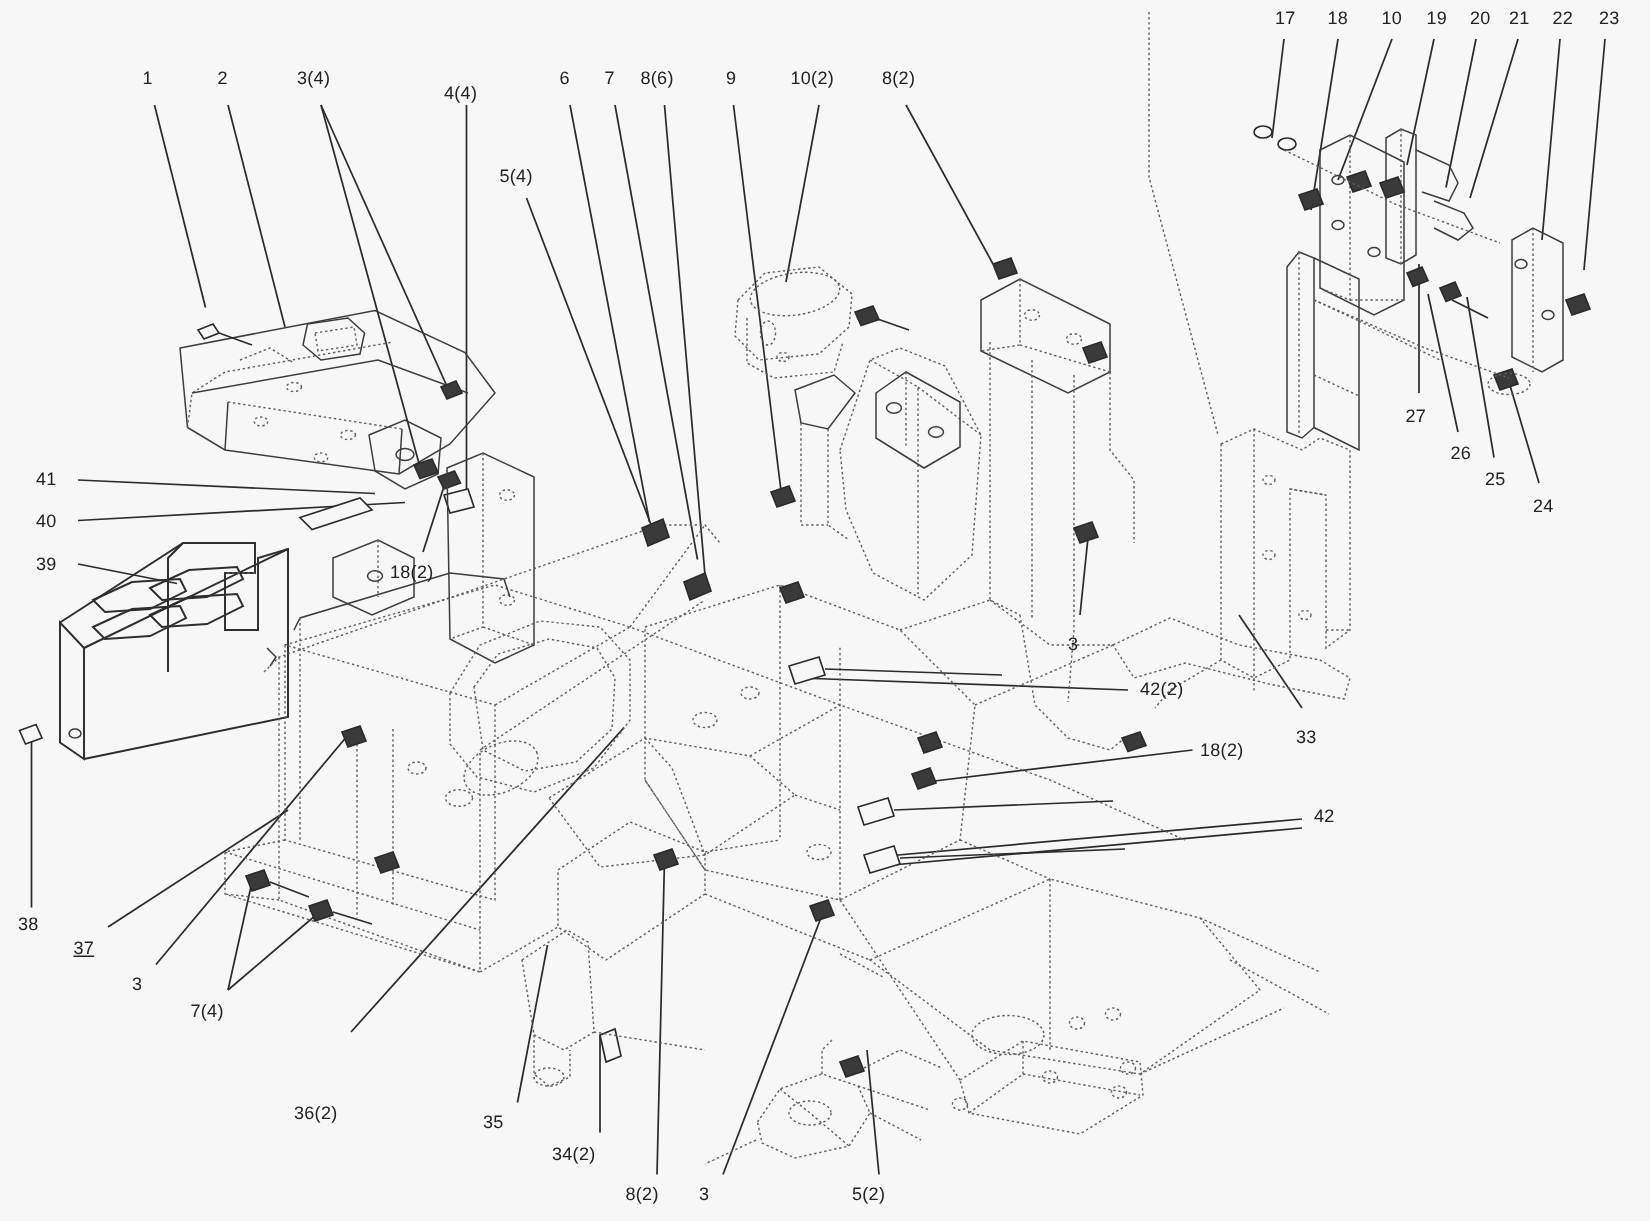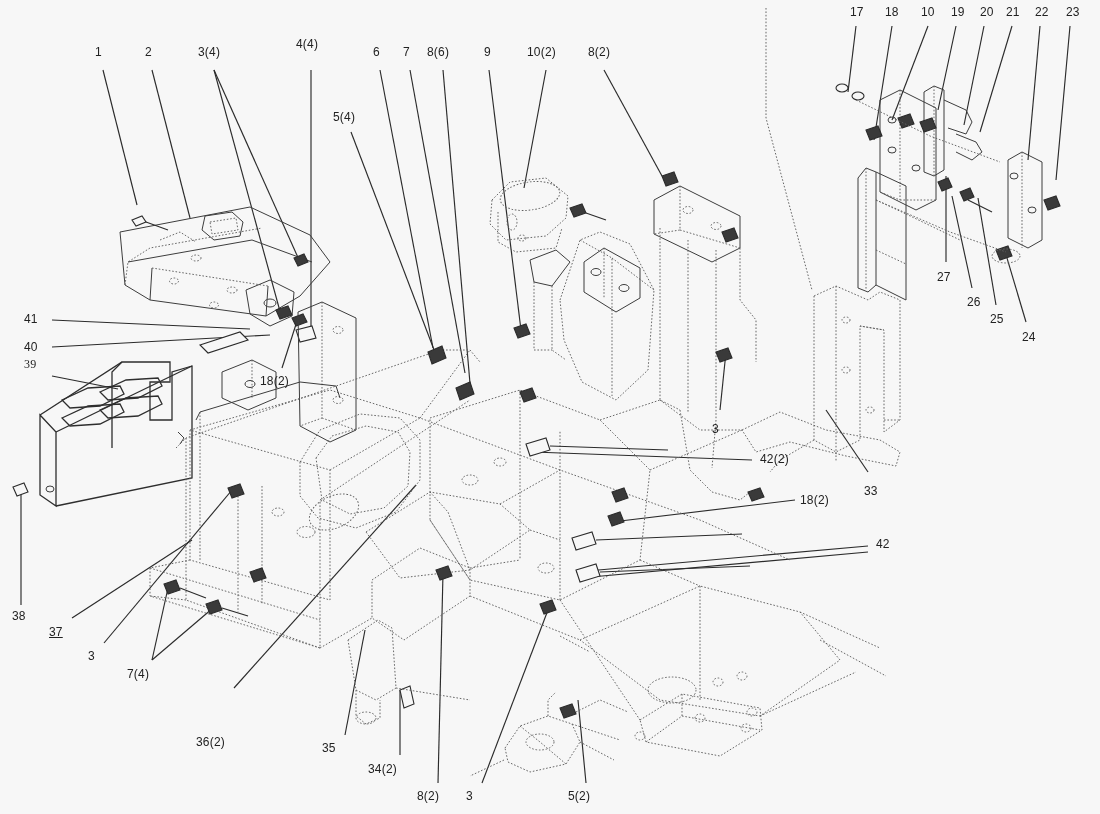--- a/index.html
+++ b/index.html
@@ -353,42 +353,42 @@
       <path class="dash-f" d="M500,504 L560,470"></path>
       <path class="dash-f" d="M530,530 L560,540"></path>
     </g>
 
   </svg>
 
   <div>
     <span class="callout-label" style="left:95px;top:46px;">1</span>
     <span class="callout-label" style="left:145px;top:46px;">2</span>
     <span class="callout-label" style="left:198px;top:46px;">3(4)</span>
-    <span class="callout-label" style="left:296px;top:38px;">4(4)</span>
+    <span class="callout-label" style="left:296px;top:56px;">4(4)</span>
     <span class="callout-label" style="left:373px;top:46px;">6</span>
     <span class="callout-label" style="left:403px;top:46px;">7</span>
     <span class="callout-label" style="left:427px;top:46px;">8(6)</span>
     <span class="callout-label" style="left:484px;top:46px;">9</span>
     <span class="callout-label" style="left:527px;top:46px;">10(2)</span>
     <span class="callout-label" style="left:588px;top:46px;">8(2)</span>
 
     <span class="callout-label" style="left:850px;top:6px;">17</span>
     <span class="callout-label" style="left:885px;top:6px;text-align:right;">18</span>
     <span class="callout-label" style="left:921px;top:6px;">10</span>
     <span class="callout-label" style="left:951px;top:6px;">19</span>
     <span class="callout-label" style="left:980px;top:6px;">20</span>
     <span class="callout-label" style="left:1006px;top:6px;">21</span>
     <span class="callout-label" style="left:1035px;top:6px;">22</span>
     <span class="callout-label" style="left:1066px;top:6px;">23</span>
 
     <span class="callout-label" style="left:333px;top:111px;">5(4)</span>
 
     <span class="callout-label" style="left:24px;top:313px;">41</span>
     <span class="callout-label" style="left:24px;top:341px;">40</span>
-    <span class="callout-label" style="left:24px;top:358px;font-family:Liberation Serif, serif;">39</span>
+    <span class="callout-label" style="left:24px;top:370px;">39</span>
     <span class="callout-label" style="left:260px;top:375px;">18(2)</span>
 
     <span class="callout-label" style="left:937px;top:271px;">27</span>
     <span class="callout-label" style="left:967px;top:296px;">26</span>
     <span class="callout-label" style="left:990px;top:313px;">25</span>
     <span class="callout-label" style="left:1022px;top:331px;">24</span>
 
     <span class="callout-label" style="left:712px;top:423px;">3</span>
     <span class="callout-label" style="left:760px;top:453px;">42(2)</span>
     <span class="callout-label" style="left:800px;top:494px;">18(2)</span>

